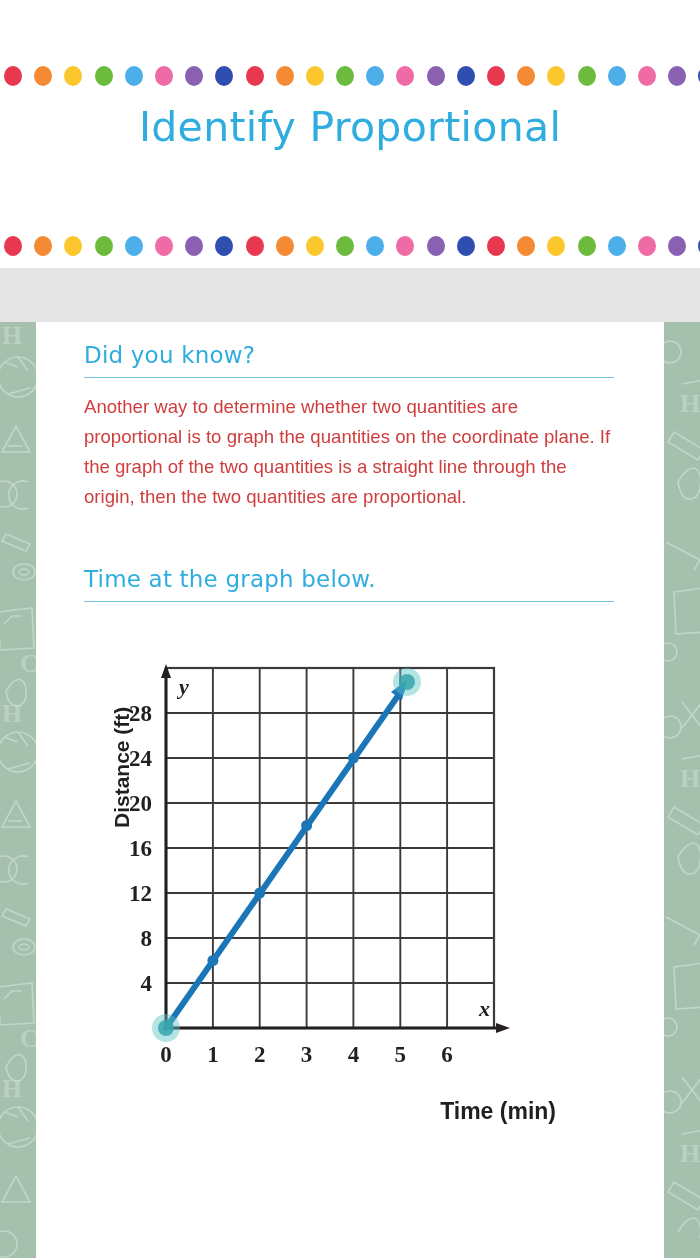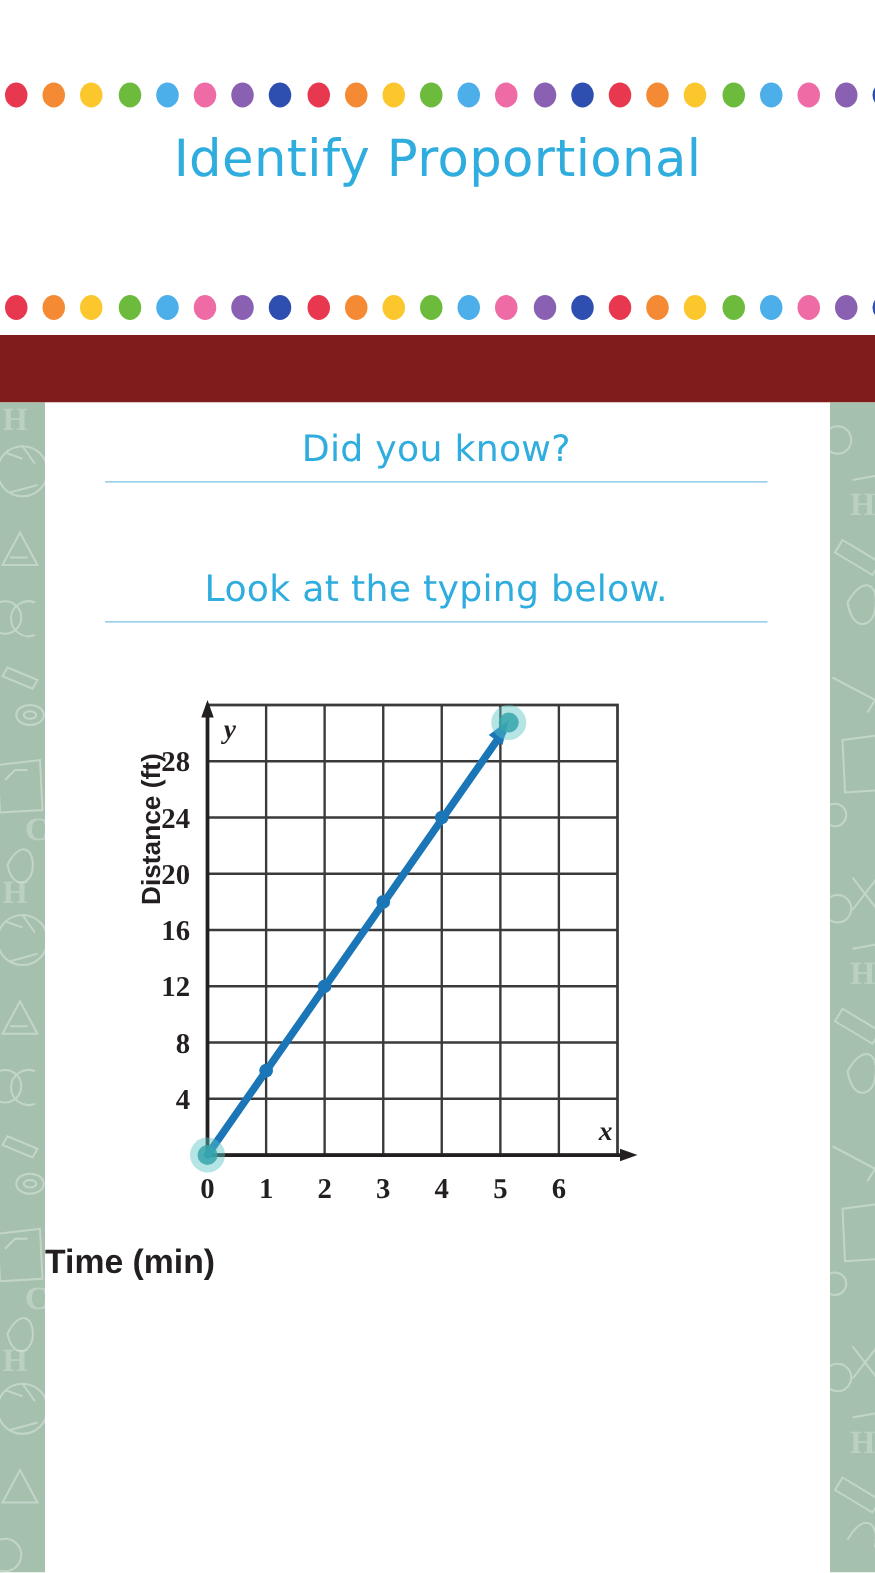--- a/index.html
+++ b/index.html
@@ -9,21 +9,21 @@
     height: 1258px;
     background: #ffffff;
     font-family: "Liberation Sans", sans-serif;
     overflow: hidden;
   }
 
   .page {
     position: relative;
     width: 700px;
     height: 1246px;
-    background: #7f1d1d;
+    background: #e5e5e5;
   }
 
   
   .banner {
     position: absolute;
     top: 0; left: 0;
     width: 700px;
     height: 268px;
     background: #ffffff;
   }
@@ -94,25 +94,24 @@
     background: #ffffff;
     padding: 0;
   }
 
   
   .section { padding: 0 50px 0 48px; }
 
   .section-heading {
     color: #2fadde;
     font-family: "DejaVu Sans", sans-serif;
-    font-size: 29px;
+    font-size: 23px;
     font-weight: 400;
     letter-spacing: .2px;
     white-space: nowrap;
-    text-align: center;
   }
 
   .rule {
     height: 1px;
     background: #79c4e4;
     border: 0;
     margin: 9px 0 14px 0;
   }
 
   .body-text {
@@ -146,24 +145,24 @@
     font-size: 21px;
     font-family: "Liberation Sans", sans-serif;
     white-space: nowrap;
   }
 
   .axis-title-x {
     position: absolute;
     left: 0;
     top: 448px;
     width: 520px;
-    text-align: left;
+    text-align: right;
     color: #231f20;
     font-weight: bold;
-    font-size: 27px;
+    font-size: 23px;
     font-family: "Liberation Sans", sans-serif;
     white-space: nowrap;
   }
 
   .tick-label {
     font-family: "Liberation Serif", serif;
     font-weight: bold;
     font-size: 23px;
     fill: #231f20;
   }
@@ -315,24 +314,25 @@
           <text x="16" y="840">H</text>
         </g>
       </svg>
     </div>
 
     <div class="content">
 
       <div class="section s1">
         <div class="section-heading">Did you know?</div>
         <hr class="rule">
+        <p class="body-text">Another way to determine whether two quantities are proportional is to graph the quantities on the coordinate plane.  If the graph of the two quantities is a straight line through the origin, then the two quantities are proportional.</p>
       </div>
 
       <div class="section s2">
-        <div class="section-heading">Look at the typing below.</div>
+        <div class="section-heading">Time at the graph below.</div>
         <hr class="rule">
       </div>
 
       <div class="graph-wrap">
 
         <svg class="graph-svg" width="560" height="460" viewBox="0 0 560 460">
 
           <rect x="130" y="18" width="328" height="360" fill="#ffffff" stroke="#3a3a3a" stroke-width="2.2"></rect>
 
           <g stroke="#3a3a3a" stroke-width="1.9">

